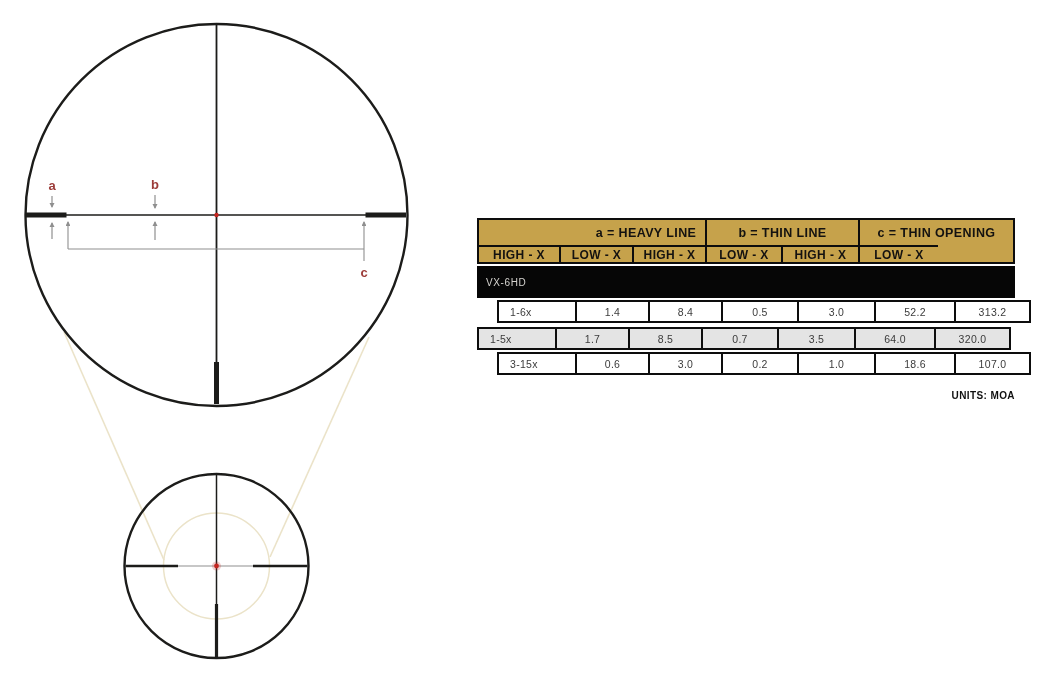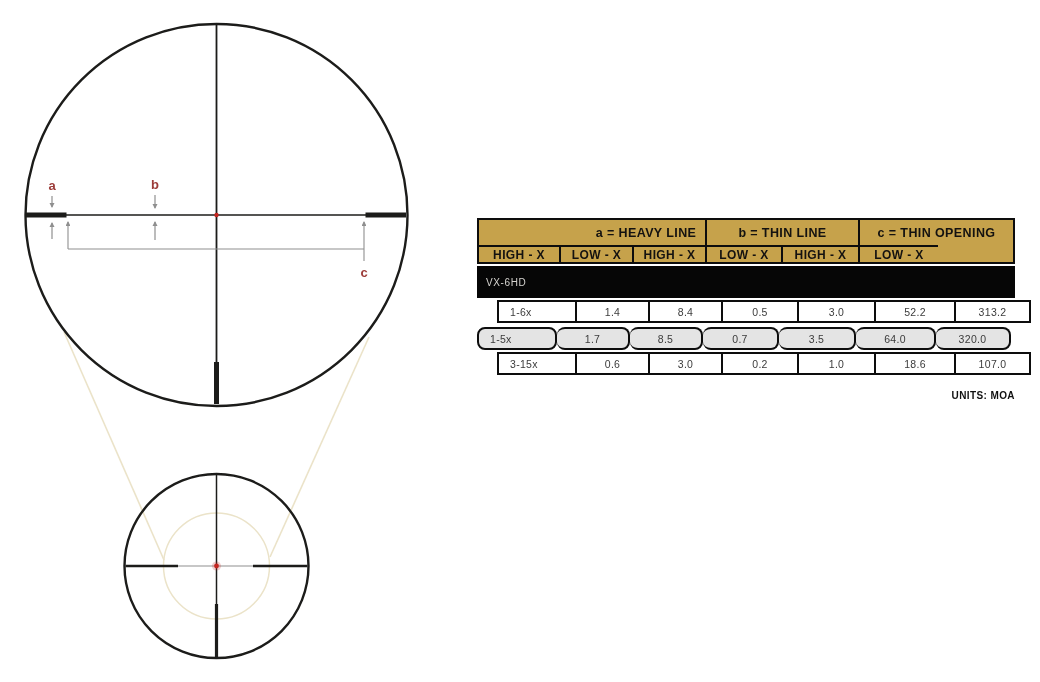--- a/index.html
+++ b/index.html
@@ -36,21 +36,21 @@
   .band{height:32px;background:var(--band-bg);color:var(--band-text);display:flex;align-items:center;
         padding-left:9px;font-size:10px;letter-spacing:.6px;}
   .band.m2{margin-top:2px;} .band.m3{margin-top:3px;}
 
   .trow{display:grid;grid-template-columns:80px 73px 73px 76px 77px 80px 75px;height:23px;}
   .trow.m2{margin-top:2px;margin-left:20px;} .trow.m4{margin-top:4px;}
   .trow>div{display:flex;align-items:center;justify-content:center;background:#fff;
             border:2px solid var(--table-border);border-left:none;
             font-size:10.5px;color:var(--cell-text);letter-spacing:.3px;}
   .trow>div:first-child{border-left:2px solid var(--table-border);justify-content:flex-start;padding-left:11px;}
-  .trow.shaded>div{background:var(--shaded-row);border-radius:8px;}
+  .trow.shaded>div{background:var(--shaded-row);}
 
   .units-note{position:absolute;left:477px;top:390px;width:538px;text-align:right;
               font-size:10px;font-weight:bold;color:#101010;letter-spacing:.4px;}
 </style>
 </head>
 <body>
 
 <div class="page">
 
   <svg class="diagram-svg" width="440" height="682" viewBox="0 0 440 682">

